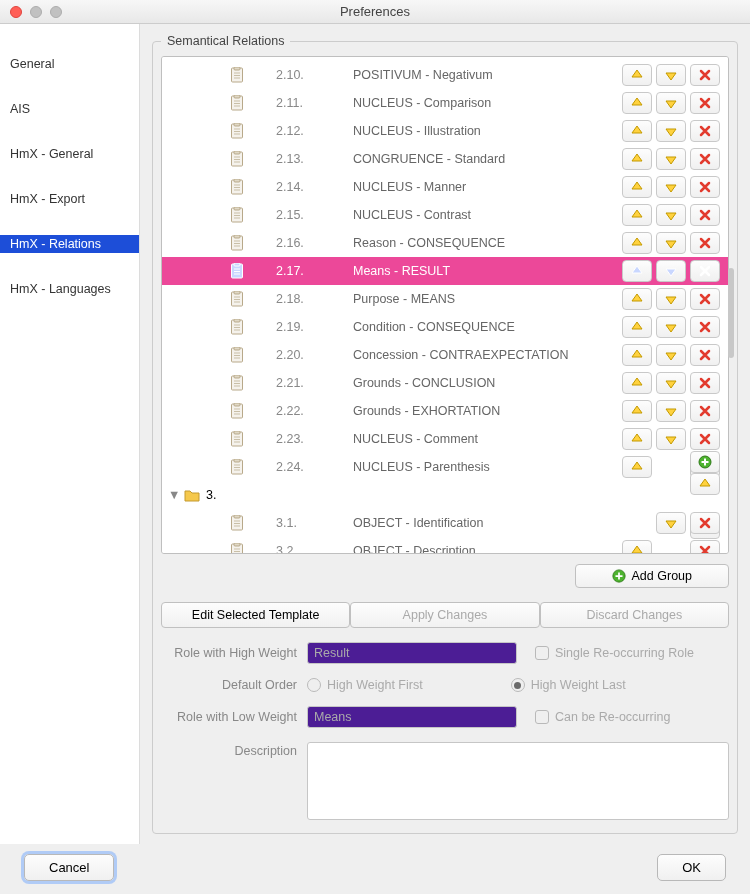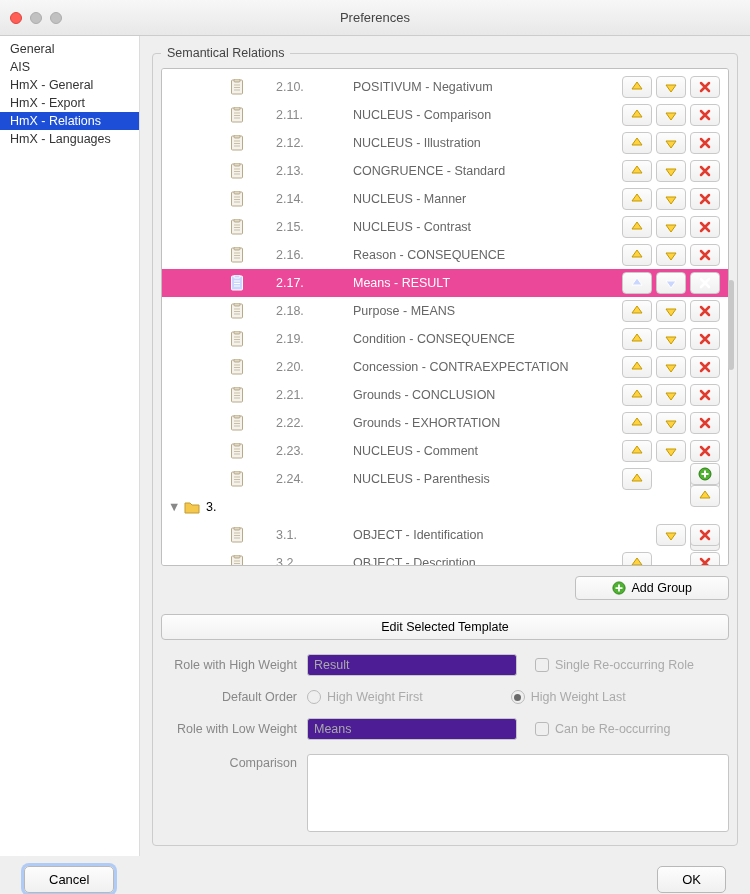--- a/index.html
+++ b/index.html
@@ -1,26 +1,26 @@
 <!DOCTYPE html>
 <html><head>
 <meta charset="utf-8">
 <style>
 * { box-sizing: border-box; margin: 0; padding: 0; font-family: -apple-system, "Helvetica Neue", Arial, sans-serif; }
 body { background: #efefef; width: 750px; height: 894px; overflow: hidden; }
-.titlebar { height: 36px; display: flex; align-items: center; position: relative; border-bottom: 1px solid #ccc; background: linear-gradient(#f7f7f7,#e8e8e8); }
+.titlebar { height: 24px; display: flex; align-items: center; position: relative; border-bottom: 1px solid #ccc; background: linear-gradient(#f7f7f7,#e8e8e8); }
 .traffic { display: flex; gap: 8px; margin-left: 10px; }
 .dot { width: 12px; height: 12px; border-radius: 50%; }
 .dot.r { background:#ff5f57; border:1px solid #e0443e;}
 .dot.y { background:#c1c1c1; border:1px solid #adadad;}
 .dot.g { background:#c1c1c1; border:1px solid #adadad;}
 .titlebar .title { position:absolute; left:0; right:0; text-align:center; font-size:13px; color:#444;}
 .content { display:flex; height: 820px; }
 .sidebar { width: 140px; background:#fff; border-right:1px solid #dcdcdc; padding-top:4px;}
-.side-item { padding:2px 10px; font-size:12.5px; color:#333; cursor:default; white-space:nowrap;}
+.side-item { padding:2px 10px; font-size:12.5px; color:#333; cursor:default; white-space:nowrap;margin-top:27px;}
 .side-item.sel { background:#1d4ed8; color:#fff;}
 .main { flex:1; position:relative; padding:10px 12px 0 12px; background:#efefef;}
 fieldset { border:1px solid #ccc; border-radius:4px; padding:8px 8px 12px 8px; height:800px; position:relative;}
 legend { font-size:12.5px; color:#444; padding:0 6px;}
 .listbox { background:#fff; border:1px solid #bfbfbf; border-radius:3px; height:498px; overflow-y:auto; overflow-x:hidden; padding:4px 0;}
 .row { display:flex; align-items:center; height:28px; font-size:12.5px; color:#555; position:relative;gap:25px;}
 .row .indent1 { width:42px; }
 .row .doc-icon { width:16px; height:16px; margin-right:6px; display:flex; align-items:center; justify-content:center;}
 .row .doc-icon svg { width:14px; height:16px;}
 .row .no { color:#888; margin-right:10px; min-width:42px;}
@@ -595,20 +595,22 @@
           <svg viewBox="0 0 16 16" width="14" height="14">
               <circle cx="8" cy="8" r="7" fill="#4db32f" stroke="#2f7a18"></circle>
               <path d="M8 4v8M4 8h8" stroke="#fff" stroke-width="2"></path>
             </svg>
           <span>Add Group</span>
         </div>
       </div>
 
       <div class="templrow">
         <div class="bigbtn">Edit Selected Template</div>
+        <div class="bigbtn dim">Apply Changes</div>
+        <div class="bigbtn dim">Discard Changes</div>
       </div>
 
       <div class="formrow">
         <div class="lbl">Role with High Weight</div>
         <input type="text" value="Result" style="">
         <div class="ck">
           <span class="check"></span>
           <span>Single Re-occurring Role</span>
         </div>
       </div>
@@ -628,21 +630,21 @@
       <div class="formrow">
         <div class="lbl">Role with Low Weight</div>
         <input type="text" value="Means" style="">
         <div class="ck">
           <span class="check"></span>
           <span>Can be Re-occurring</span>
         </div>
       </div>
 
       <div class="desc">
-        <div class="lbl" style="width:146px;text-align:right;padding-right:10px;padding-top:2px">Comparison</div>
+        <div class="lbl" style="width:146px;text-align:right;padding-right:10px;padding-top:2px">Description</div>
         <textarea style=""></textarea>
       </div>
 
     </fieldset>
   </div>
 </div>
 
 <div class="footer">
   <div class="footbtn cancel">Cancel</div>
   <div class="footbtn">OK</div>

